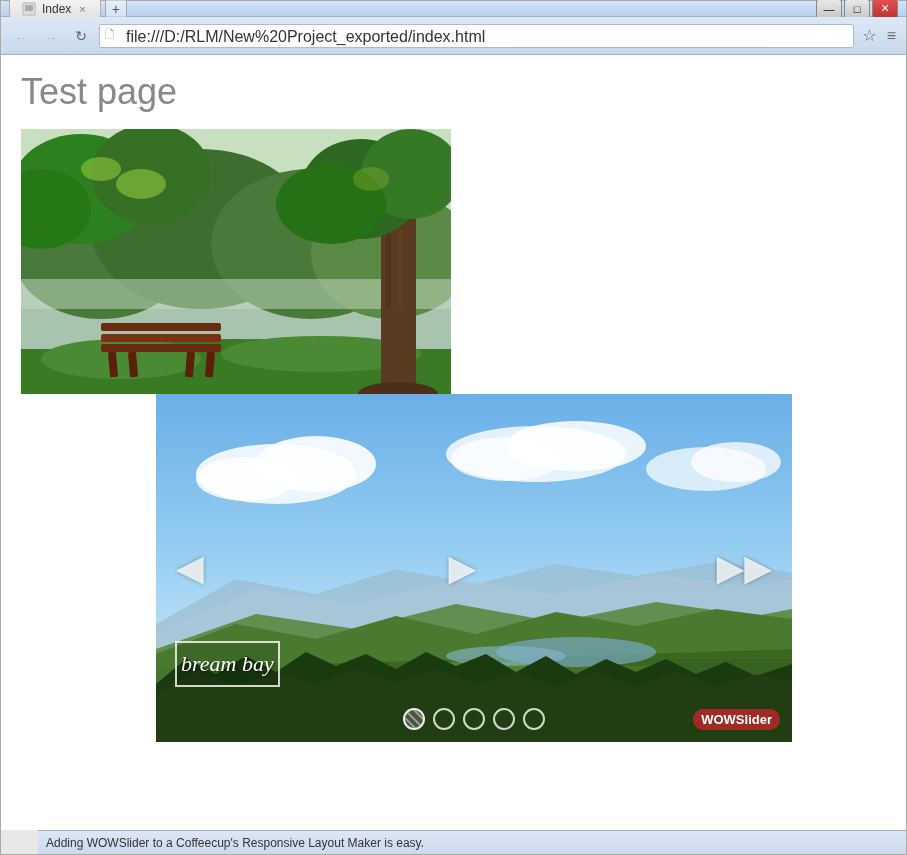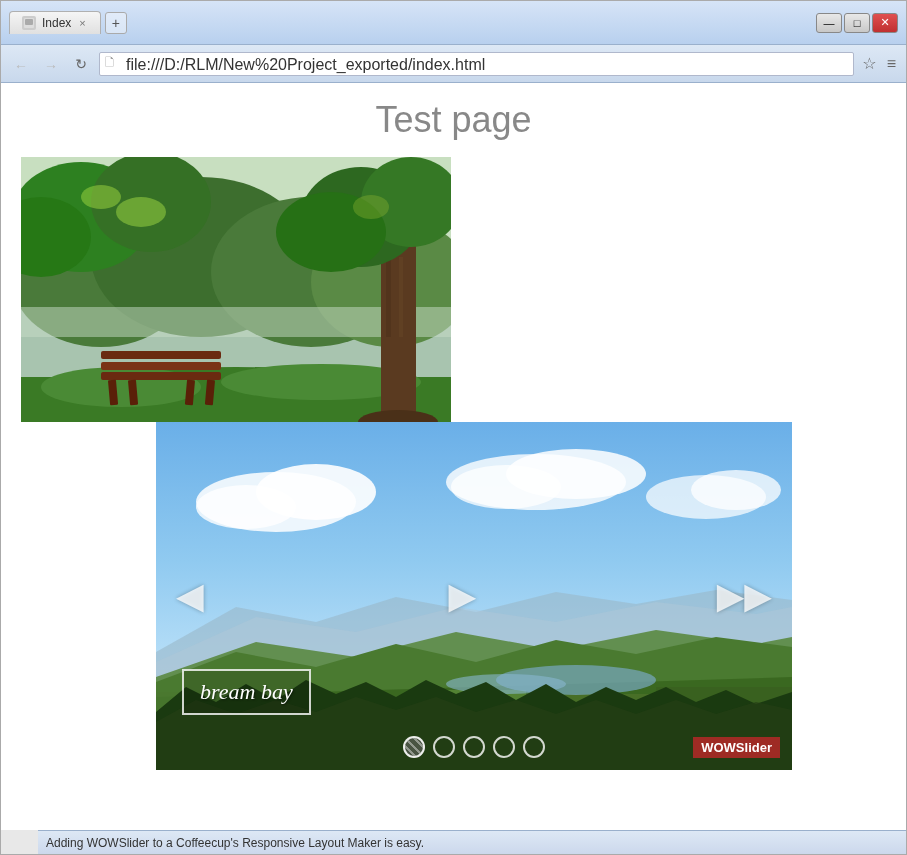--- a/index.html
+++ b/index.html
@@ -18,21 +18,21 @@
       height: 855px;
       background: #e8e8e8;
       border: 1px solid #aaa;
       display: flex;
       flex-direction: column;
     }
 
     
     .title-bar {
       background: linear-gradient(to bottom, #d6e4f7 0%, #b8d0ee 100%);
-      height: 44px;
+      height: 16px;
       display: flex;
       align-items: center;
       padding: 0 8px;
       border-bottom: 1px solid #9ab0cc;
       flex-shrink: 0;
     }
 
     .title-tab {
       background: linear-gradient(to bottom, #f5f5f5 0%, #e0e0e0 100%);
       border: 1px solid #b0b0b0;
@@ -162,21 +162,20 @@
       cursor: pointer;
       padding: 0 2px;
     }
 
     
     .web-content {
       flex: 1;
       background: white;
       overflow-y: auto;
       position: relative;
-      text-align: center;
     }
 
     .page-inner {
       padding: 16px 20px;
     }
 
     .page-title {
       font-size: 36px;
       font-weight: 300;
       color: #888;
@@ -215,23 +214,23 @@
     }
 
     .slider-arrow.left { left: 20px; }
     .slider-arrow.mid { left: 46%; }
     .slider-arrow.right { right: 20px; }
 
     
     .caption-box {
       position: absolute;
       bottom: 55px;
-      left: 26px;
+      left: 19px;
       border: 2px solid rgba(255,255,255,0.8);
-      padding: 8px 16px;
+      padding: 8px 4px;
       background: rgba(0,0,0,0.15);
     }
 
     .caption-text {
       font-family: Georgia, serif;
       font-style: italic;
       font-size: 22px;
       color: white;
       text-shadow: 1px 1px 2px rgba(0,0,0,0.5);
     }
@@ -278,21 +277,21 @@
     
     .wow-badge {
       position: absolute;
       bottom: 12px;
       right: 12px;
       background: rgba(180,40,40,0.85);
       color: white;
       font-size: 13px;
       font-weight: bold;
       padding: 3px 8px;
-      border-radius: 0;
+      border-radius: 10px;
       font-family: Arial, sans-serif;
     }
 
     
     .status-bar {
       background: linear-gradient(to bottom, #dde8f5 0%, #ccd8ec 100%);
       height: 24px;
       display: flex;
       align-items: center;
       padding: 0 8px;

